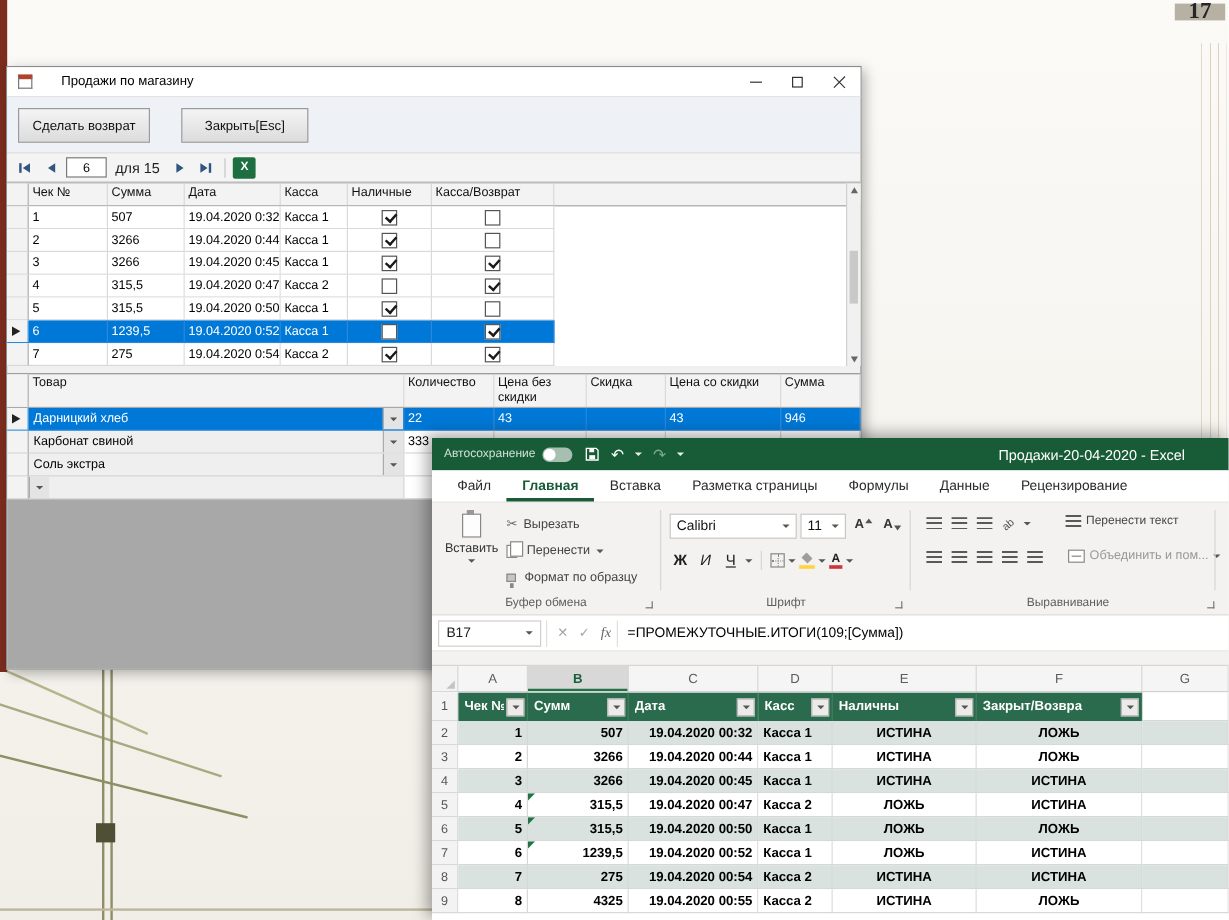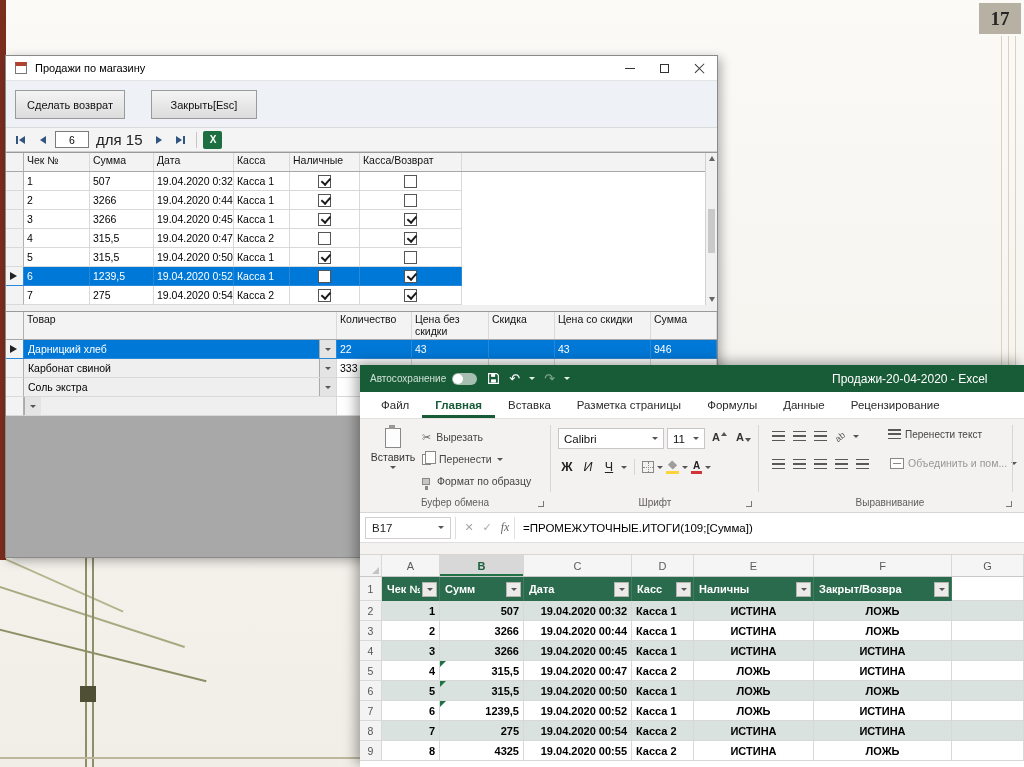--- a/index.html
+++ b/index.html
@@ -3,51 +3,51 @@
 <meta charset="utf-8">
 <style>
 *{margin:0;padding:0;box-sizing:border-box}
 html,body{width:1024px;height:767px;overflow:hidden;background:#fff;font-family:"Liberation Sans",sans-serif}
 .slide{position:relative;width:1024px;height:767px;background:linear-gradient(180deg,#fbfaf7,#f1eee7);overflow:hidden}
 
 
 .left-stripe{position:absolute;left:0;top:0;width:6px;height:560px;background:#7b2d1e;z-index:1}
 .right-lines{position:absolute;right:2px;top:36px;width:21px;height:731px;background:repeating-linear-gradient(90deg,#d8d2bf 0 1px,transparent 1px 7px);z-index:1}
 .slide-title{position:absolute;top:10px;left:0;width:1000px;text-align:center;font-family:"Liberation Serif",serif;font-size:27px;color:#151515;z-index:1}
-.pagebox{position:absolute;top:3px;right:3px;width:42px;height:31px;background:#b7b1a4;color:#262626;font-family:"Liberation Serif",serif;font-size:19px;font-weight:bold;display:flex;align-items:center;justify-content:center;z-index:1}
+.pagebox{position:absolute;top:3px;right:3px;width:42px;height:14px;background:#b7b1a4;color:#262626;font-family:"Liberation Serif",serif;font-size:19px;font-weight:bold;display:flex;align-items:center;justify-content:center;z-index:1}
 .deco-diag{position:absolute;height:2px;z-index:0}
 .d1{left:-30px;top:612px;width:220px;background:#a9a981;transform:rotate(18deg)}
 .d2{left:-40px;top:650px;width:250px;background:#8f8f66;transform:rotate(14deg)}
 .d3{left:-30px;top:578px;width:160px;background:#b5b58d;transform:rotate(24deg)}
 .deco-vline{position:absolute;left:85px;top:556px;width:9px;height:211px;border-left:2px solid #8e8e68;border-right:2px solid #8e8e68;z-index:0}
 .deco-square{position:absolute;left:80px;top:686px;width:16px;height:16px;background:#4f4f36;z-index:0}
 .deco-hline{position:absolute;left:0;top:757px;width:360px;height:2px;background:#bcb79c;z-index:0}
 
 
 .winform{position:absolute;left:5px;top:55px;width:713px;height:503px;background:#f0f0f0;border:1px solid #8a8a8a;box-shadow:3px 3px 10px rgba(0,0,0,.3);z-index:2}
 .wf-titlebar{position:absolute;left:0;top:0;right:0;height:25px;background:#fff;border-bottom:1px solid #e4e4e4;display:flex;align-items:center}
 .wf-appicon{width:12px;height:12px;margin-left:9px;border:1px solid #777;background:#fff;border-top:4px solid #b0432e;flex:none}
-.wf-title{font-size:11px;color:#000;margin-left:8px;white-space:nowrap}
+.wf-title{font-size:11px;color:#000;margin-left:24px;white-space:nowrap}
 .wf-ctrls{margin-left:auto;display:flex;height:100%}
 .wf-ctl{width:35px;height:100%;display:flex;align-items:center;justify-content:center}
 .ic-min{width:10px;height:1px;background:#333}
 .ic-max{width:9px;height:9px;border:1px solid #333}
 .ic-x{position:relative;width:11px;height:11px}
 .ic-x::before,.ic-x::after{content:'';position:absolute;left:5px;top:-1px;width:1.4px;height:13px;background:#333}
 .ic-x::before{transform:rotate(45deg)}.ic-x::after{transform:rotate(-45deg)}
 .wf-toolbar{position:absolute;left:0;top:25px;right:0;height:47px;background:#eef1f6;border-bottom:1px solid #dadada}
 .wf-btn{position:absolute;top:9px;height:29px;background:linear-gradient(#f4f4f4,#dcdcdc);border:1px solid #9a9a9a;font-size:11px;color:#111;font-family:"Liberation Sans",sans-serif}
 .b1{left:9px;width:110px}.b2{left:145px;width:106px}
 .wf-nav{position:absolute;left:0;top:72px;right:0;height:24px;background:#f4f4f4;border-bottom:1px solid #cfcfcf;display:flex;align-items:center;gap:3px;padding-left:5px}
 .nav-btn{width:19px;height:19px;display:flex;align-items:center;justify-content:center;gap:1px}
 .tri-l{width:0;height:0;border-top:4px solid transparent;border-bottom:4px solid transparent;border-right:6px solid #31557f}
 .tri-r{width:0;height:0;border-top:4px solid transparent;border-bottom:4px solid transparent;border-left:6px solid #31557f}
 .nav-bar{width:2px;height:8px;background:#31557f}
 .nav-input{width:34px;height:17px;border:1px solid #7a7a7a;font-size:10.5px;text-align:center;font-family:"Liberation Sans",sans-serif;background:#fff}
-.nav-label{font-size:15px;color:#222;margin:0 4px}
+.nav-label{font-size:12px;color:#222;margin:0 4px}
 .nav-sep{width:1px;height:16px;background:#c6c6c6;margin:0 3px}
 .nav-xl{width:19px;height:18px;background:#1d6f42;color:#fff;font-size:10px;font-weight:bold;display:flex;align-items:center;justify-content:center;border-radius:2px}
 
 
 .grid1{position:absolute;left:0;top:96px;width:711px;height:153px;background:#fff;border-top:1px solid #9a9a9a}
 .grid2{position:absolute;left:0;top:255px;width:711px;height:246px;background:#a8a8a8;border-top:1px solid #9a9a9a}
 .ghead{display:flex;height:19px;background:#f3f3f3;border-bottom:1px solid #a8a8a8}
 .g2head{height:28px}
 .gh{font-size:10.5px;color:#111;padding:1px 3px;border-right:1px solid #d9d9d9;overflow:hidden;white-space:nowrap;line-height:12px}
 .g2head .gh{white-space:normal}

